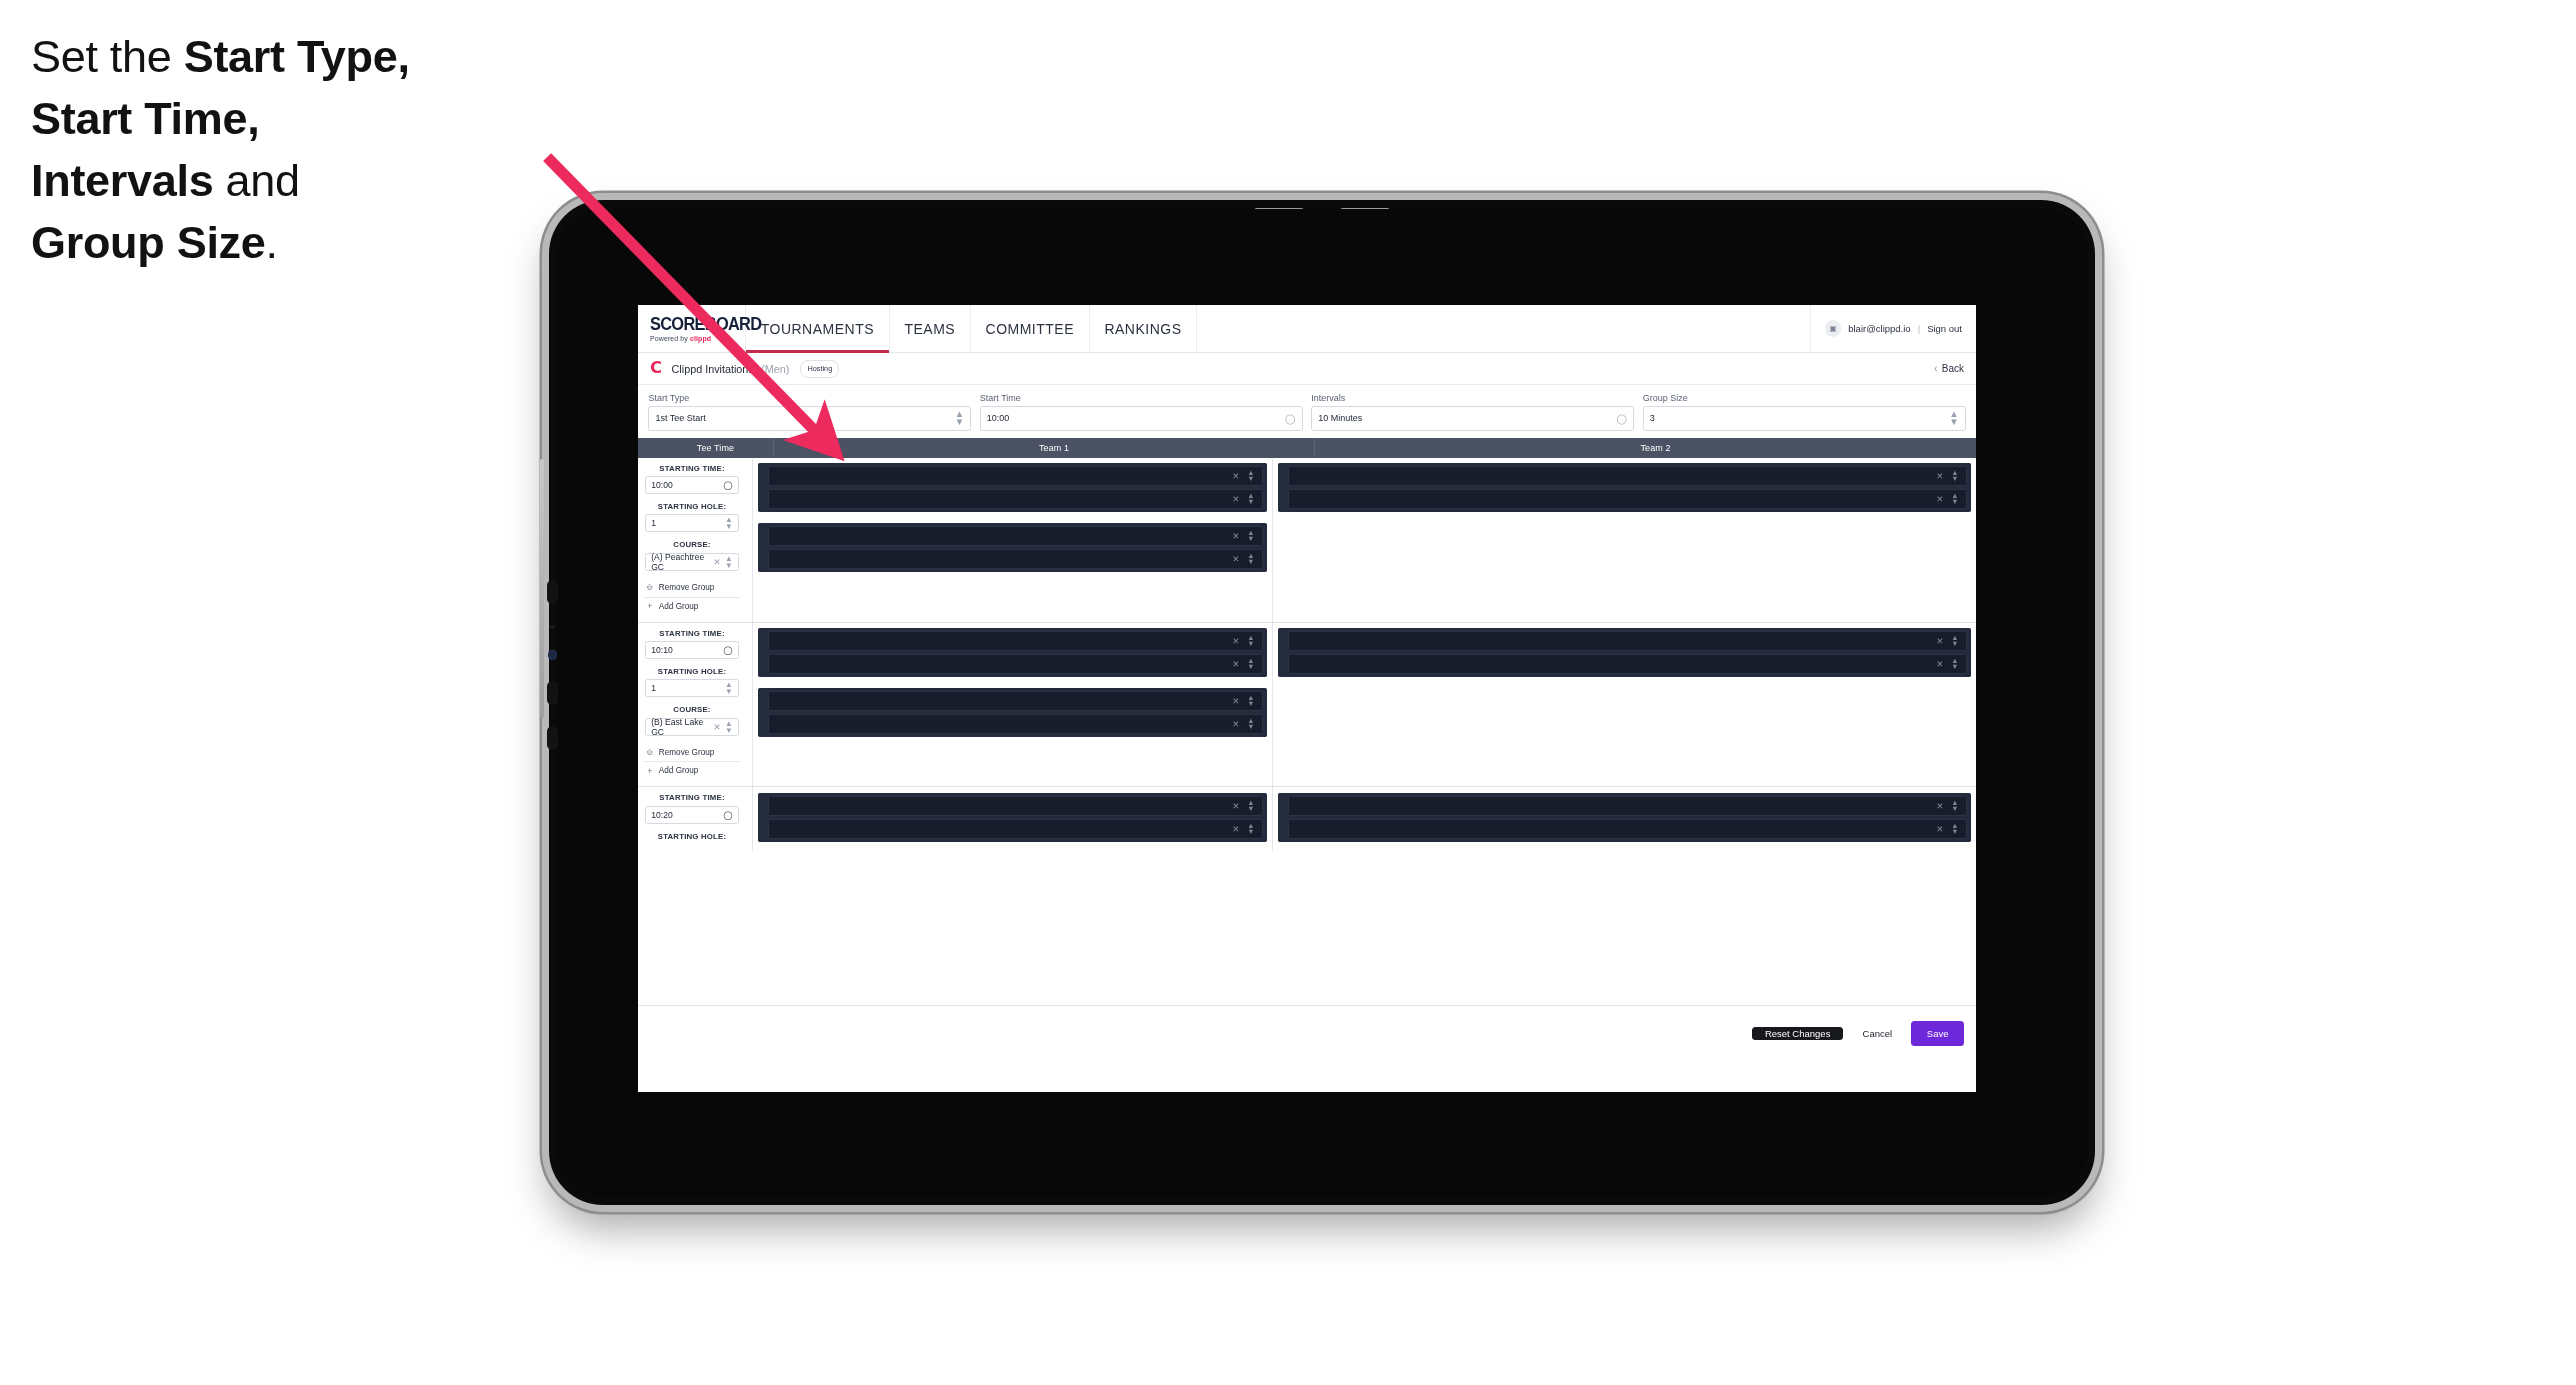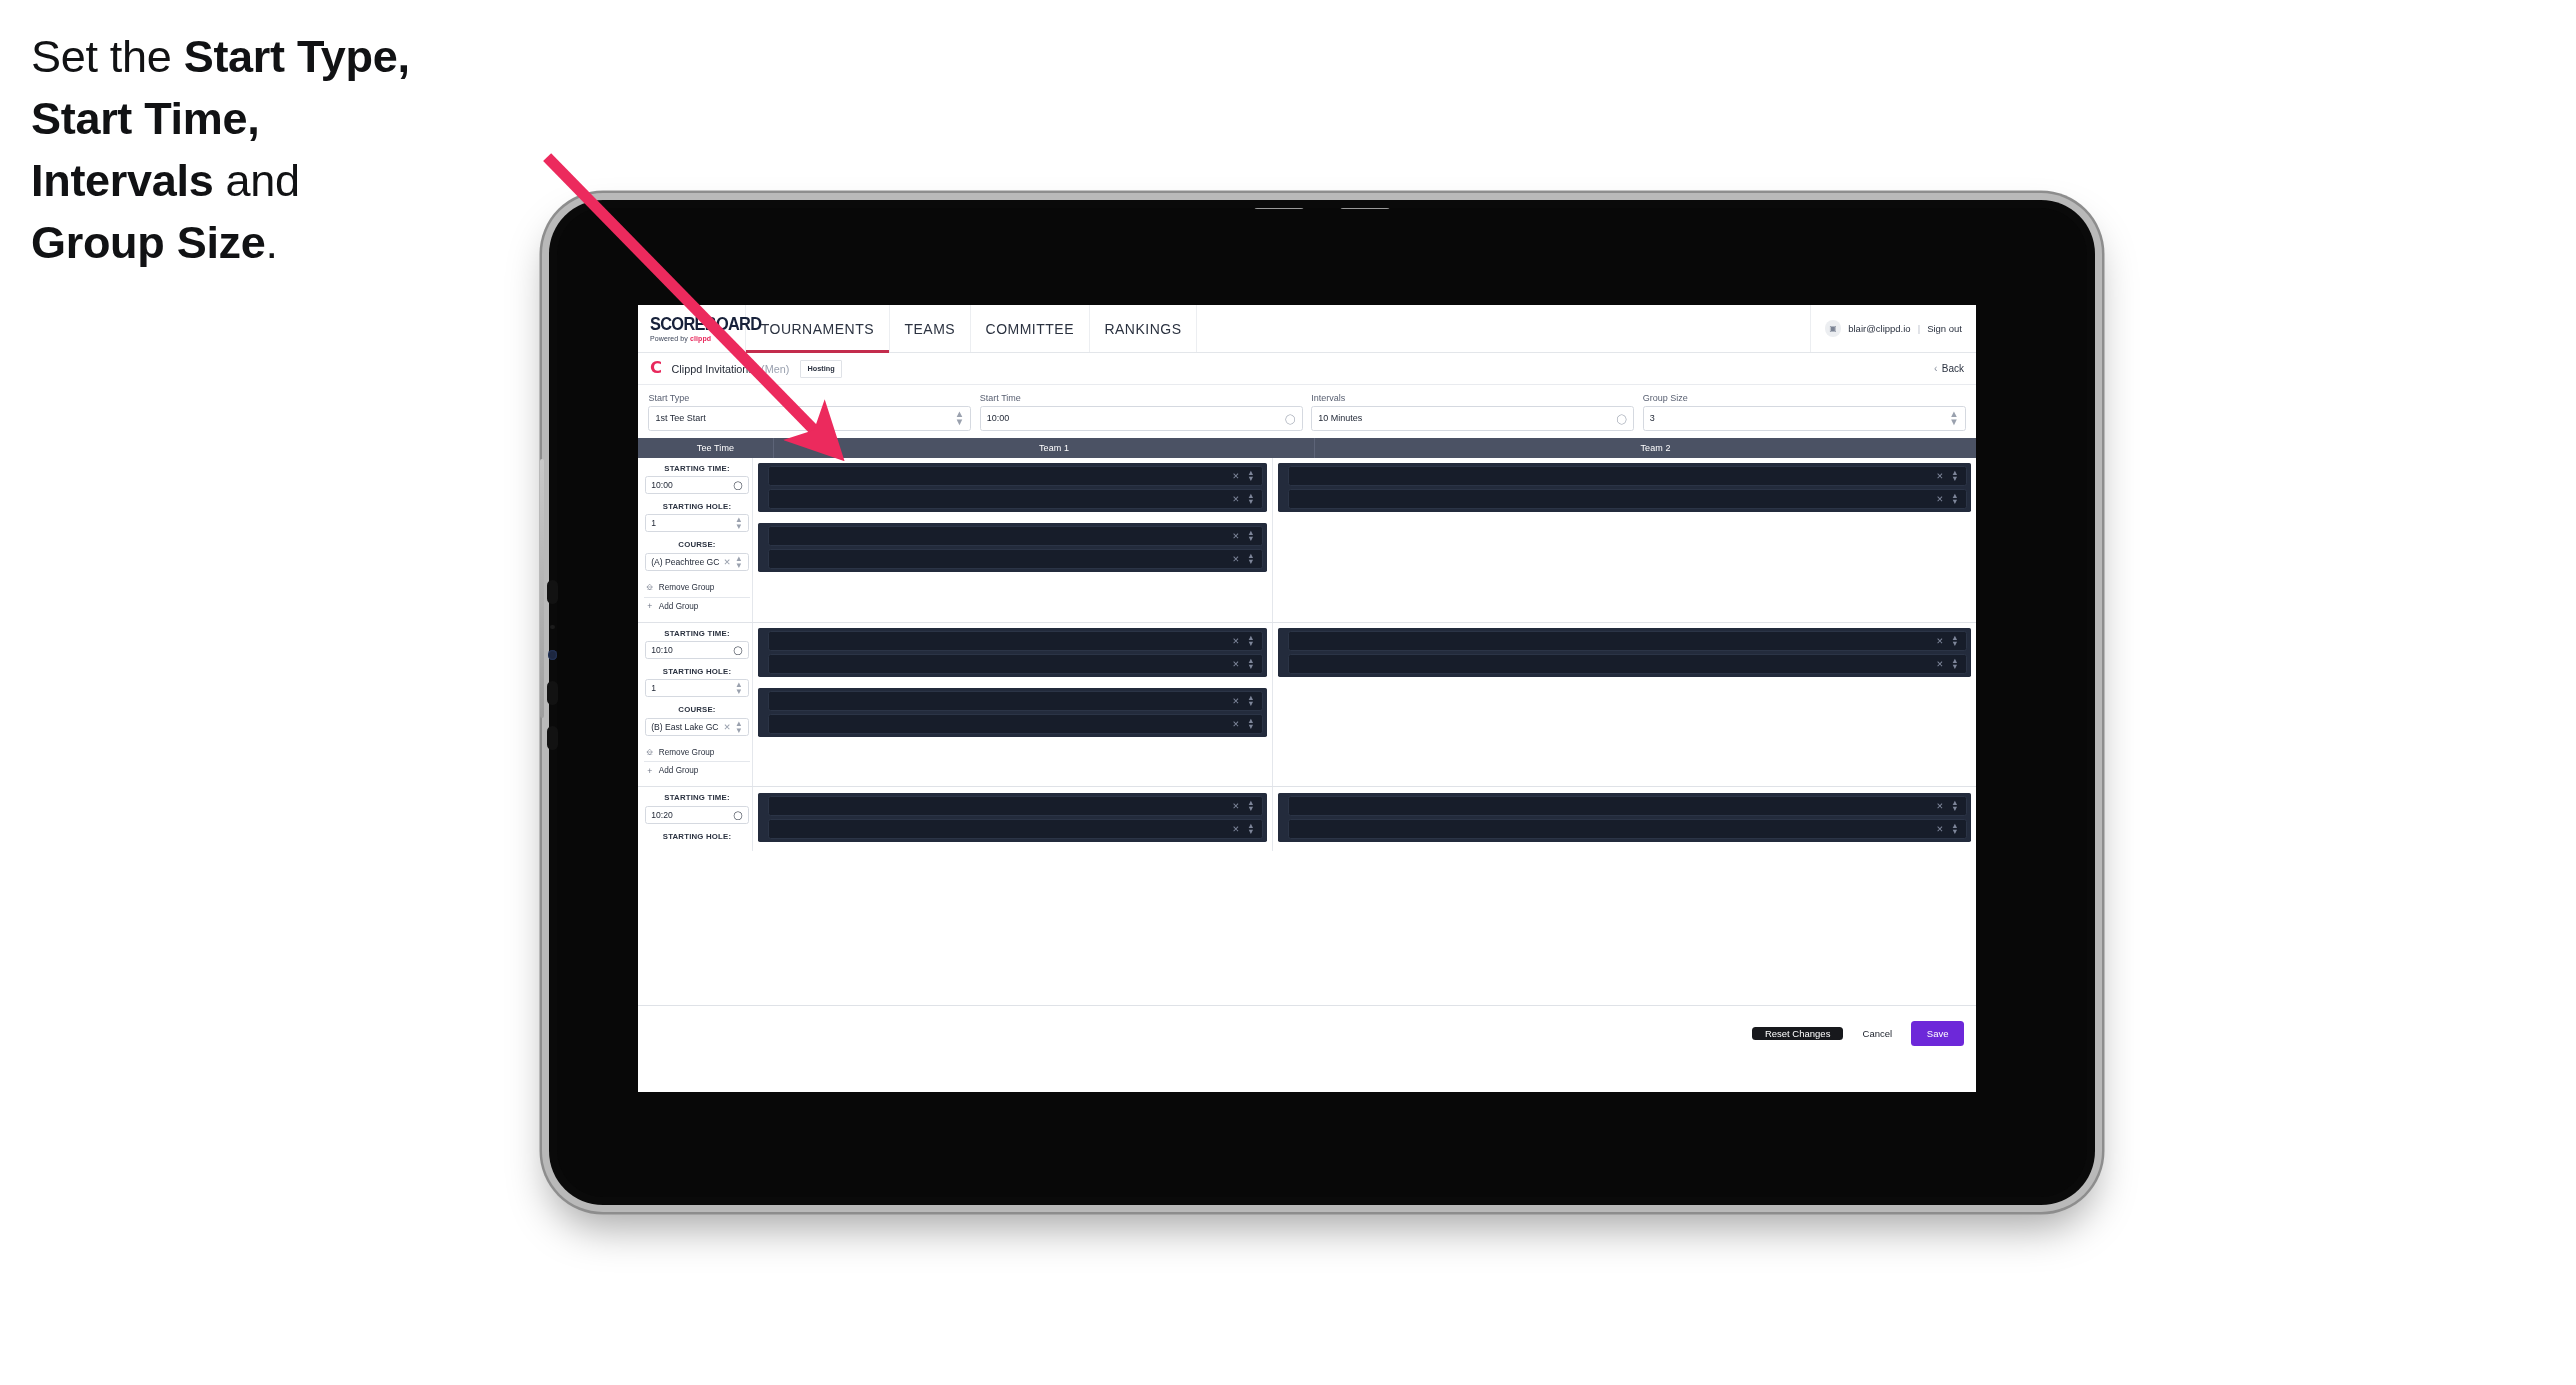--- a/index.html
+++ b/index.html
@@ -90,22 +90,22 @@
     height:31px;display:flex;align-items:center;padding:0 12px;
     border-bottom:0.9px solid #e9ebef;background:#fff;
   }
   .c-mark{
     font-size:16.4px;font-weight:800;color:#e8285c;line-height:1;margin-right:9.5px;
     font-family:"DejaVu Sans",sans-serif;
   }
   .crumb-title{font-size:10.8px;color:#242a36;}
   .crumb-sub{font-size:10.8px;color:#9aa1af;margin-left:4.3px;}
   .badge-host{
-    margin-left:11.2px;border:0.9px solid #dfe2e7;border-radius:1px;
-    padding:3.5px 6px;font-size:7.3px;font-weight:700;color:#2b3240;background:#fff;
+    margin-left:11.2px;border:0.9px solid #dfe2e7;border-radius:8px;
+    padding:3.5px 6px;font-size:7.3px;font-weight:400;color:#2b3240;background:#fff;
   }
   .crumb-spacer{flex:1;}
   .backbtn{display:flex;align-items:center;gap:4.3px;font-size:10px;color:#2b3240;cursor:pointer;}
   .backbtn .chev{font-size:10.4px;color:#8c93a1;}
 
   
   .settings{display:flex;gap:8.6px;padding:7.8px 10.4px 7px 10.4px;background:#fff;justify-content:flex-end;}
   .field{flex:1;display:flex;flex-direction:column;}
   .field-label{font-size:9px;color:#596072;margin-bottom:3.5px;}
   .ctl{
@@ -122,21 +122,21 @@
   .th-tee{width:115px;border-right:0.9px solid #5d6478;}
   .th-t1{width:520px;border-right:0.9px solid #5d6478;}
   .th-t2{flex:1;}
 
   
   .tablewrap{height:547px;overflow:hidden;border-bottom:0.9px solid #dfe2e7;background:#fff;}
   .teerow{display:flex;border-bottom:0.9px solid #dfe2e7;}
   .teerow:last-child{border-bottom:none;}
 
   .cell-tee{
-    width:115px;border-right:0.9px solid #e4e7ec;padding:6px 3px 7px 7px;
+    width:115px;border-right:0.9px solid #e4e7ec;padding:6px 13px 7px 7px;
     display:flex;flex-direction:column;align-items:center;box-sizing:border-box;
   }
   .mini-label{font-size:7.8px;font-weight:700;color:#2b3240;letter-spacing:0.2px;margin-bottom:3.5px;}
   .mini-ctl{
     width:100%;height:18px;border:0.9px solid #d5d9e0;border-radius:2.6px;background:#fff;
     display:flex;align-items:center;padding:0 5.2px;font-size:8.6px;color:#232a38;box-sizing:border-box;
     margin-bottom:7.8px;
   }
   .mini-ctl .val{flex:1;}
   .mini-ctl .x{color:#9aa1ae;font-size:8.6px;margin-right:4.3px;cursor:pointer;}

